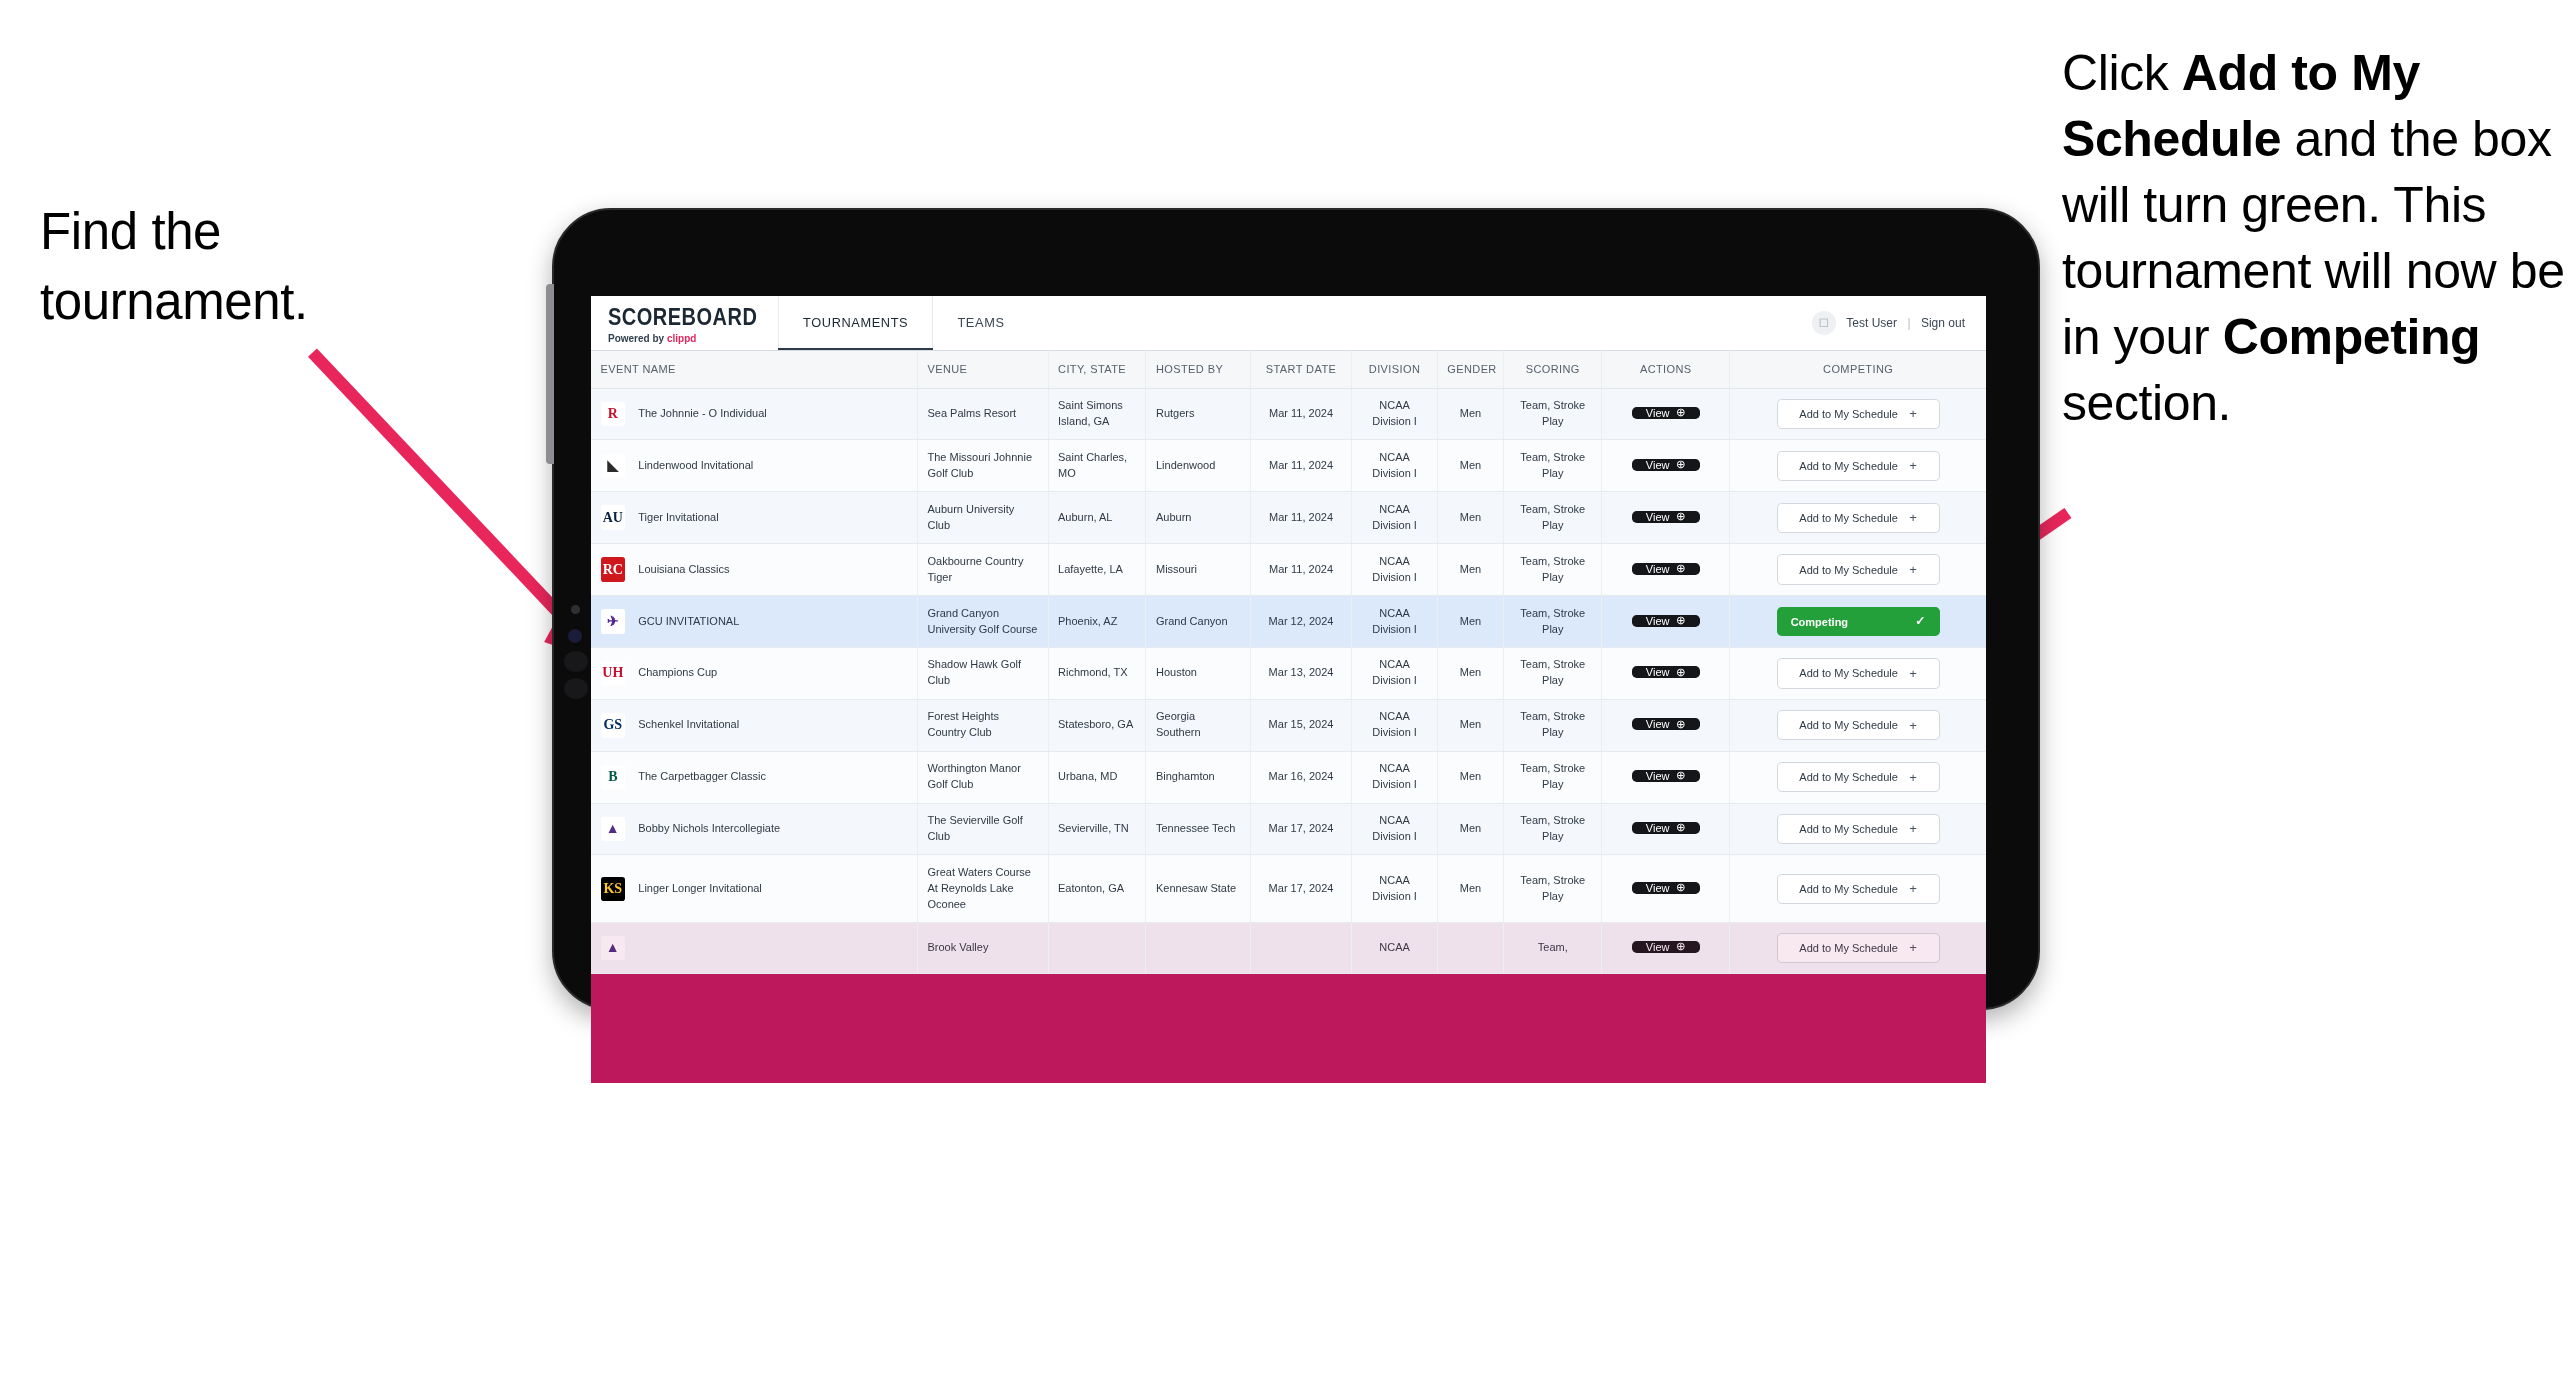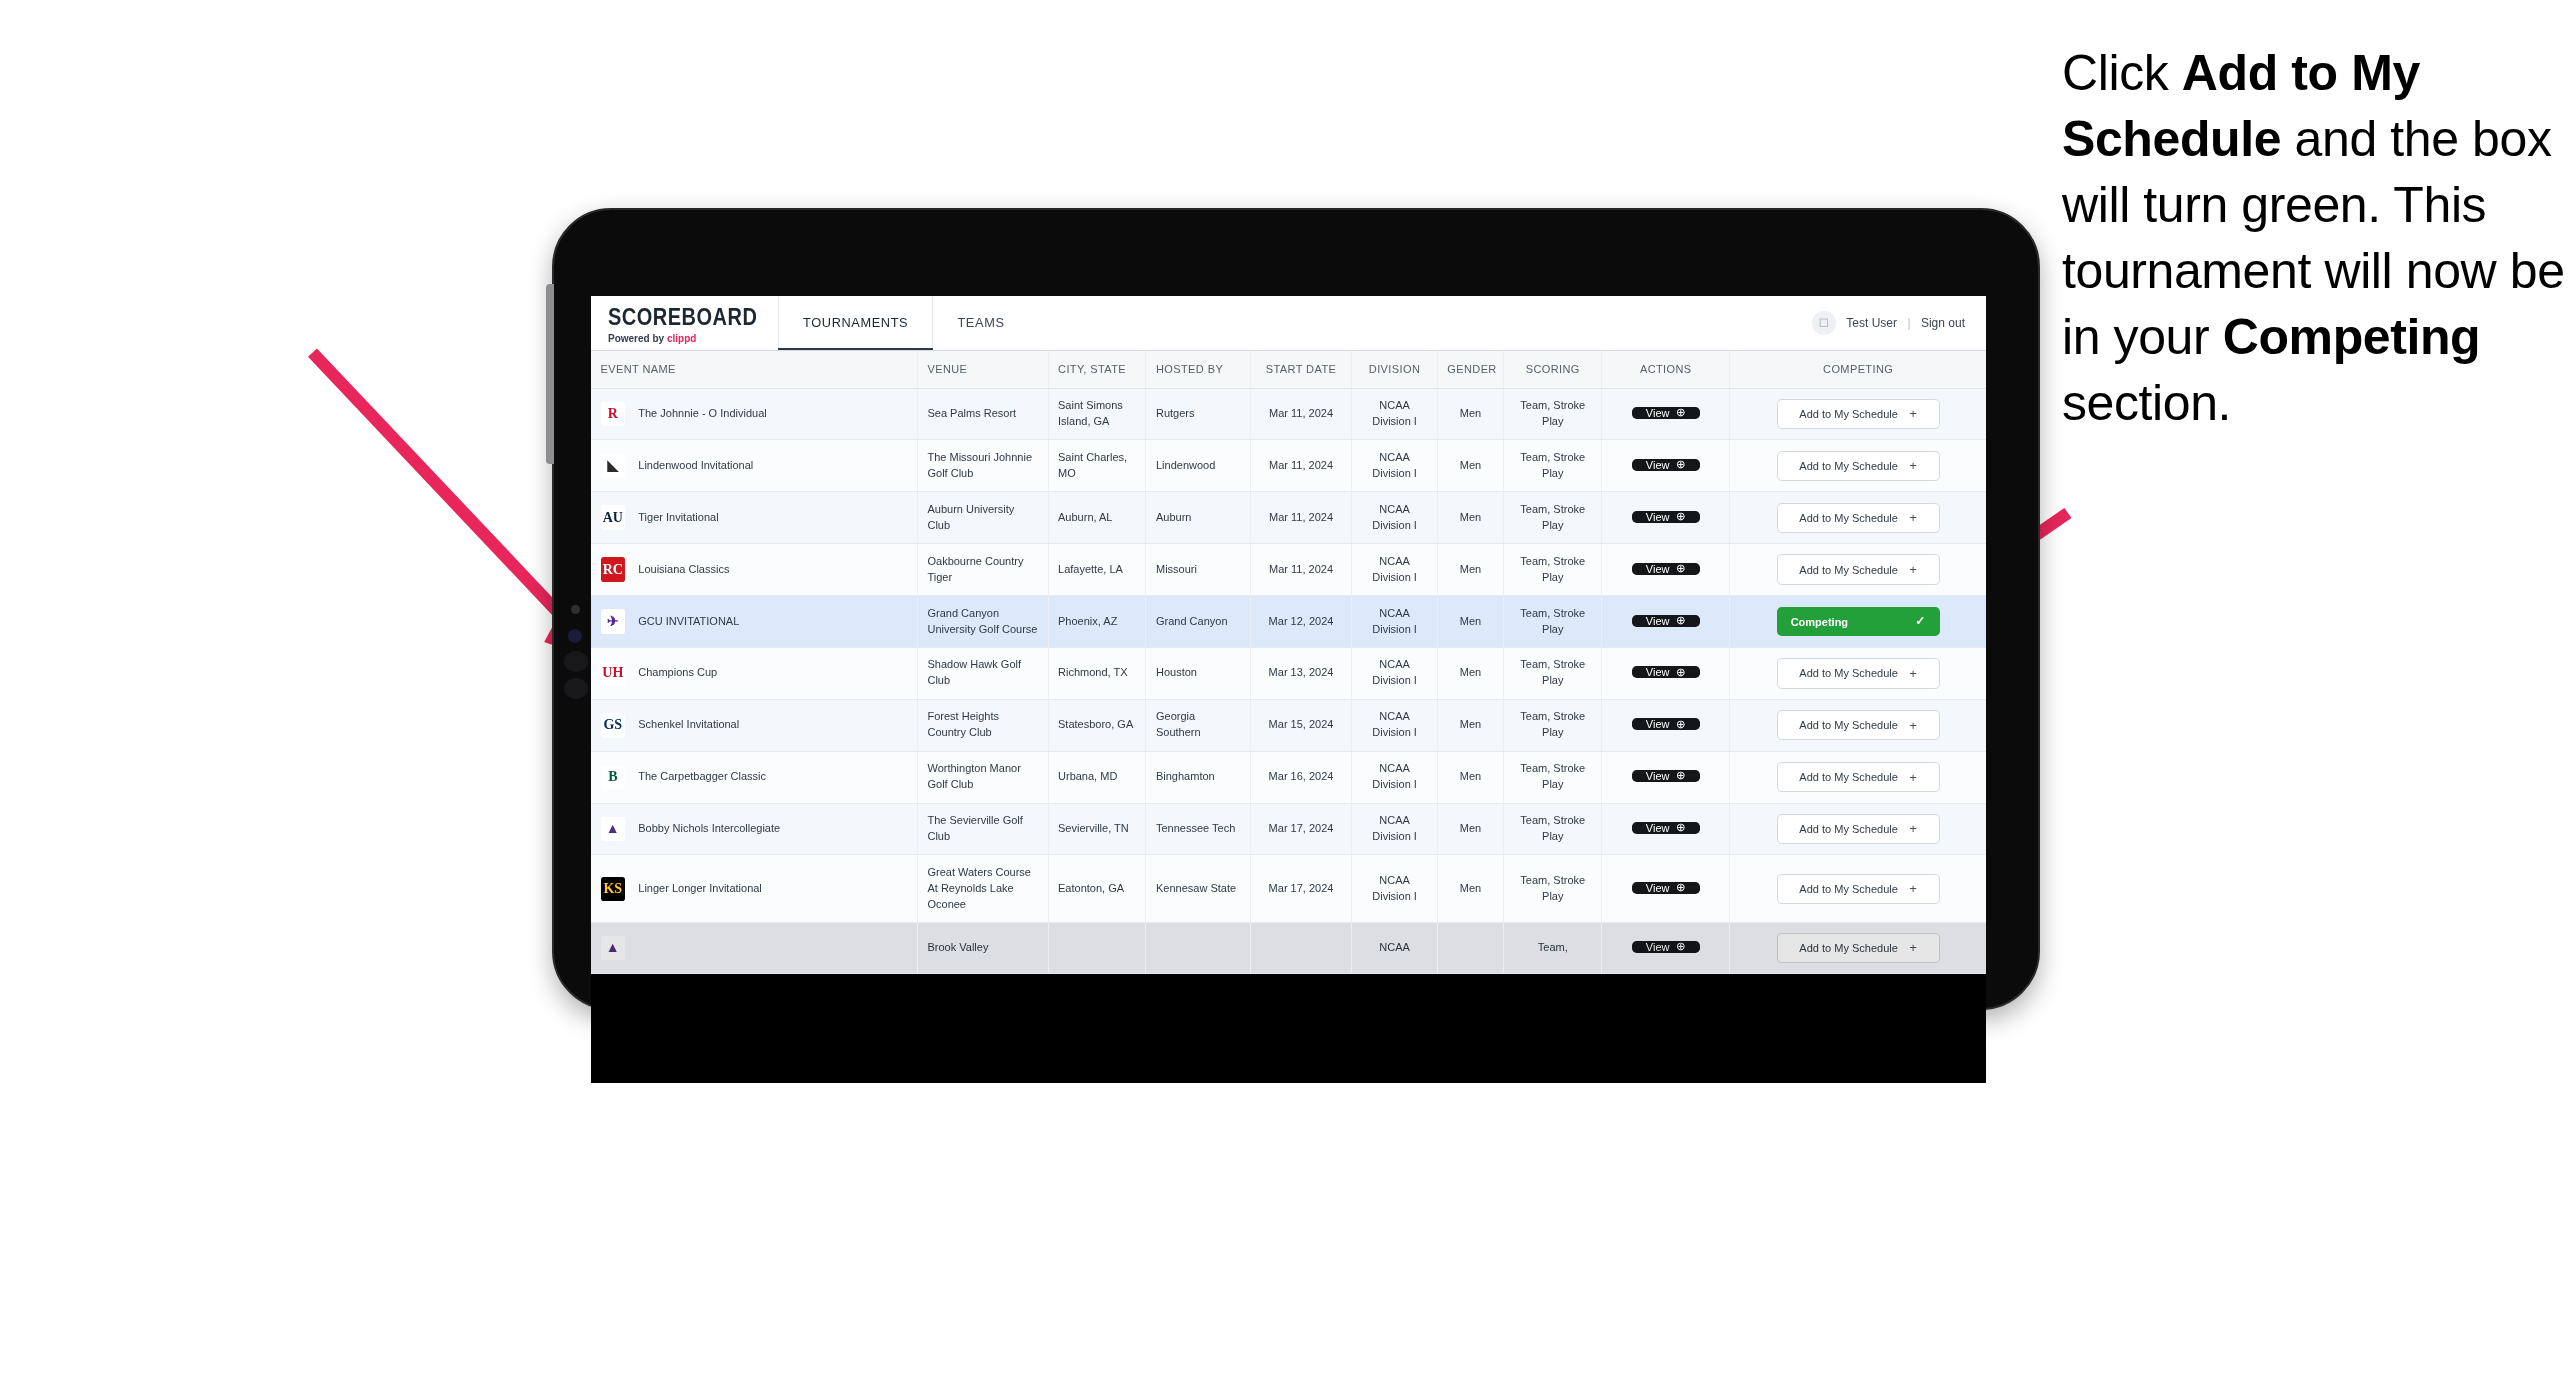--- a/index.html
+++ b/index.html
@@ -163,21 +163,21 @@
     color: #9aa3ad;
     font-size: 11.4px;
   }
   #header-user .sep { color: #b9c0c8; }
   #signout { cursor: pointer; }
 
   
   #table-scroll {
     height: 732px;
     overflow: hidden;
-    background: #000000;
+    background: #be185d;
   }
   table#tourney-table {
     width: 100%;
     border-collapse: collapse;
     table-layout: fixed;
   }
   #tourney-table thead th {
     background: #f6f7f9;
     color: #56606d;
     font-size: 11px;
@@ -269,20 +269,21 @@
   }
   .ico-circ-arrow { font-size: 11.4px; line-height: 1; }
   .ico-plus { font-size: 13.2px; line-height: 1; color:#4a545f; }
   .ico-check { font-size: 12.3px; line-height: 1; }
 </style>
 </head>
 <body>
 
 <div id="stage">
 
+  <div class="annotation" id="annot-left">Find the tournament.</div>
 
   <svg class="arrow-svg" id="arrow-left-svg" viewBox="0 0 350 360">
     <line id="al-line" x1="10" y1="12" x2="288" y2="306" stroke="#e8265c" stroke-width="13" stroke-linecap="butt"></line>
     <polygon id="al-head" points="318,340 255,318 280,272" fill="#e8265c"></polygon>
   </svg>
 
   <div class="annotation" id="annot-right"><span>Click </span><b>Add to My Schedule</b><span> and the box will turn green. This tournament will now be in your </span><b>Competing</b><span> section.</span></div>
 
   <svg class="arrow-svg" id="arrow-right-svg" viewBox="0 0 320 250">
     <line id="ar-line" x1="246" y1="22" x2="72" y2="142" stroke="#e8265c" stroke-width="13" stroke-linecap="butt"></line>

